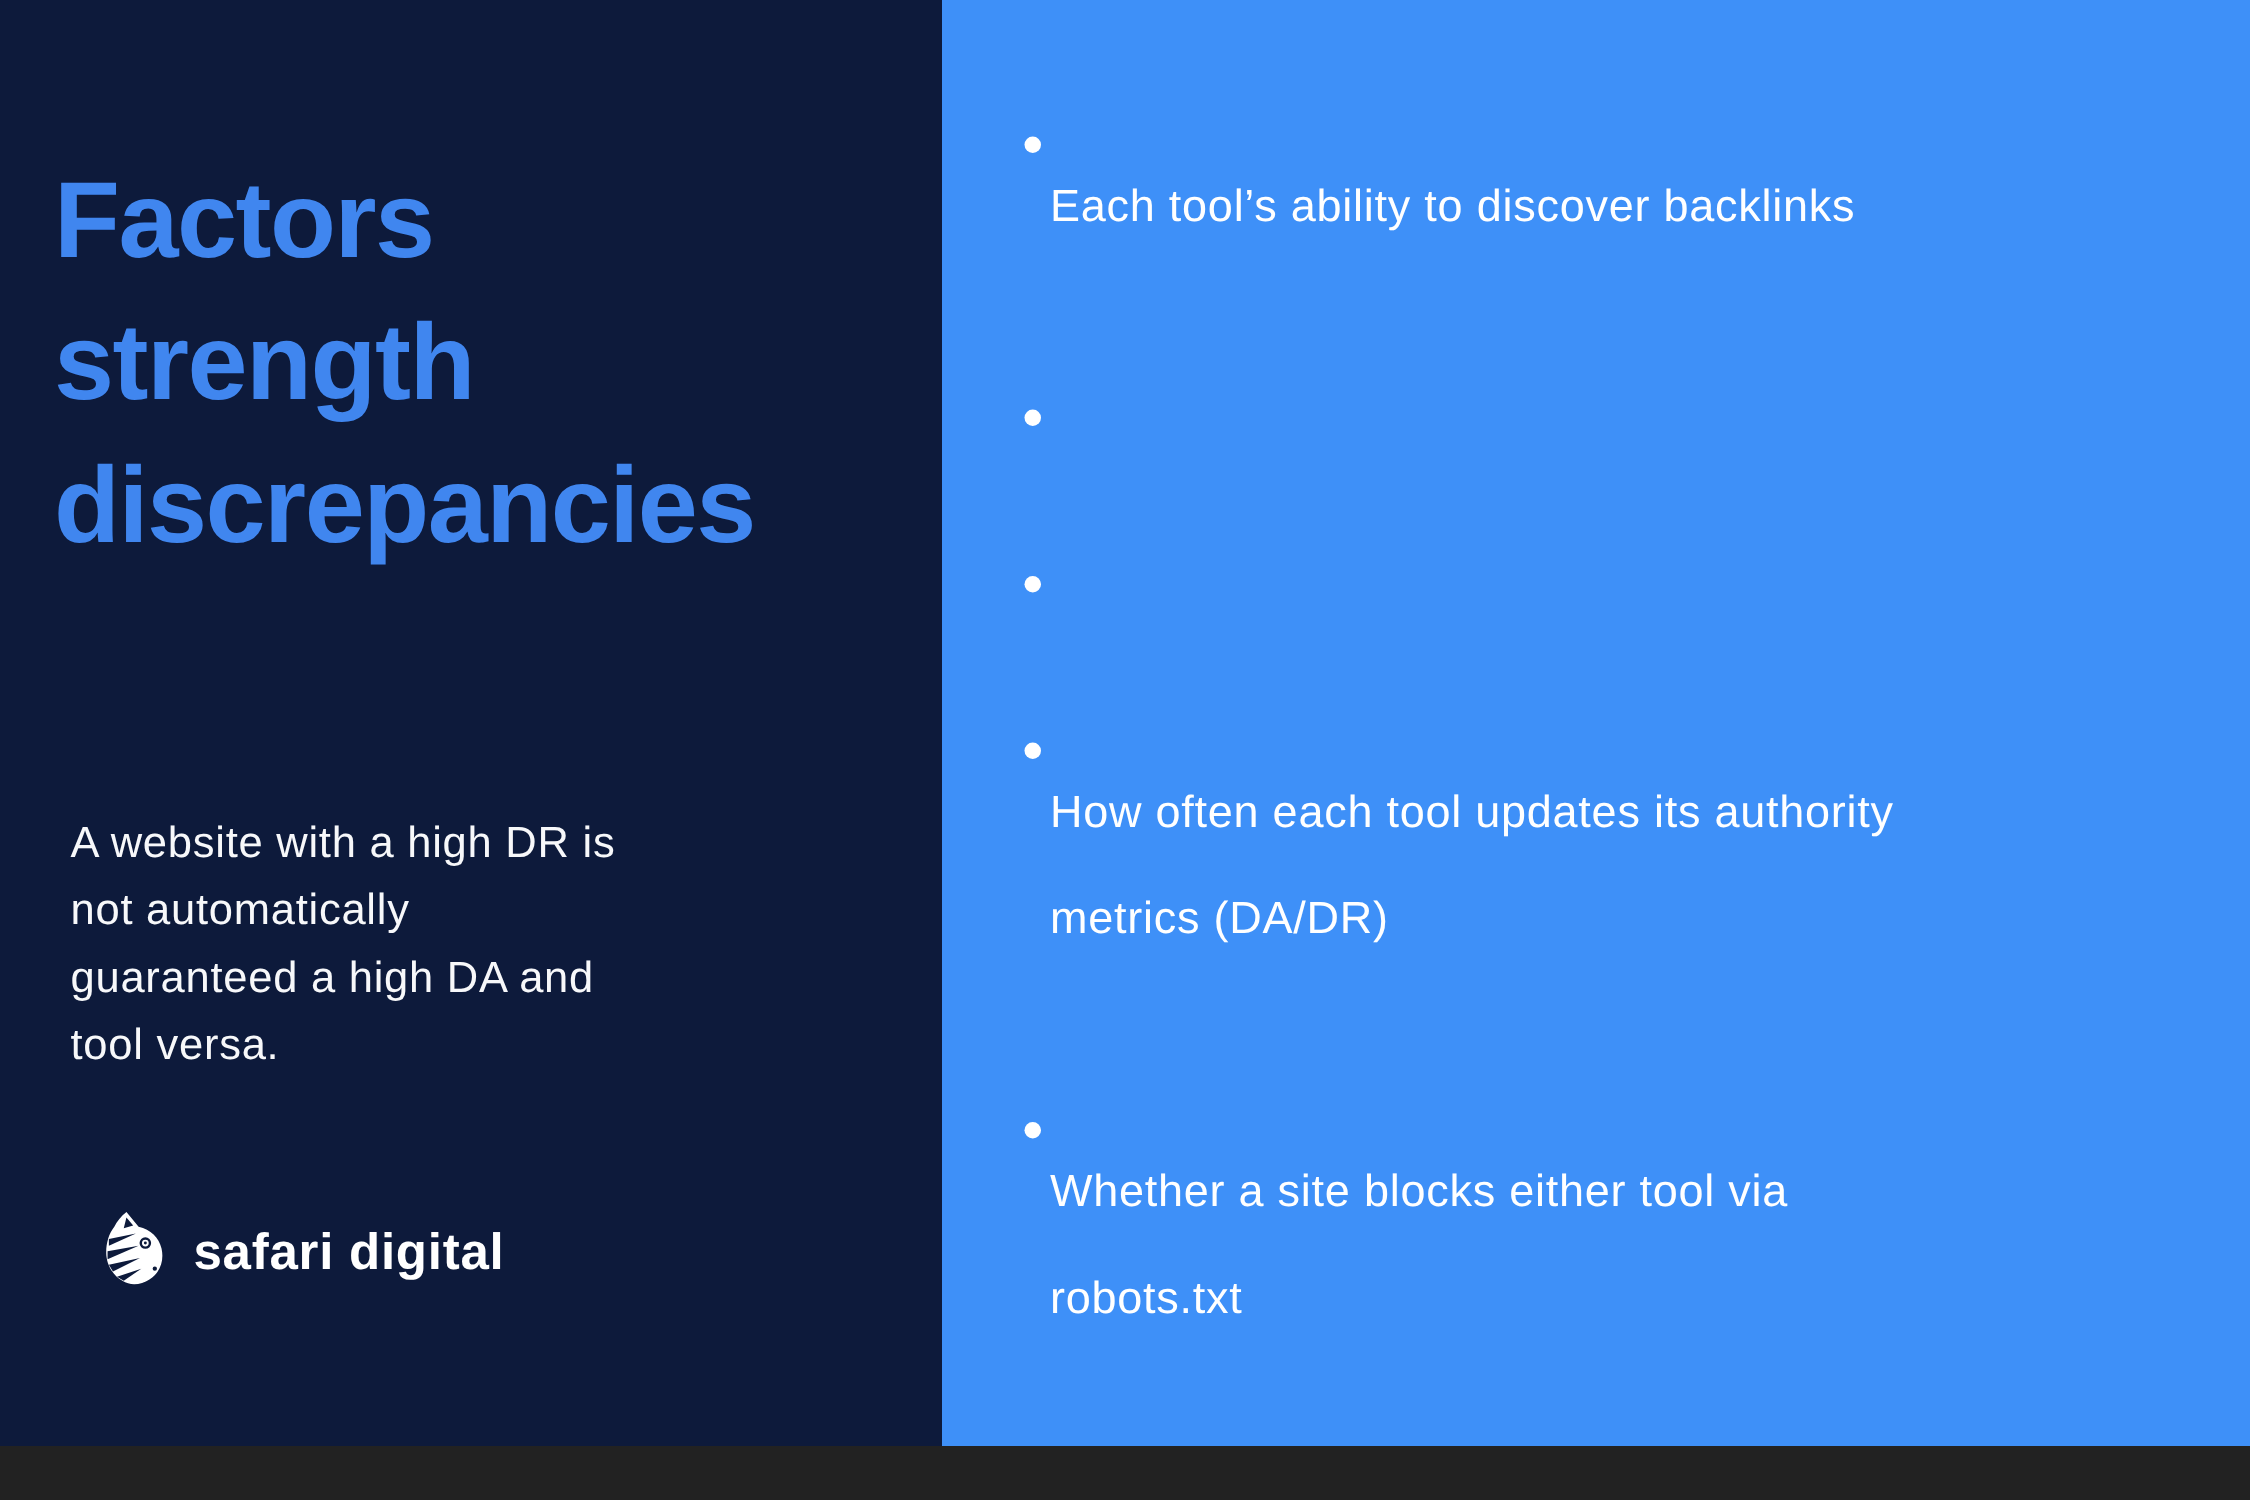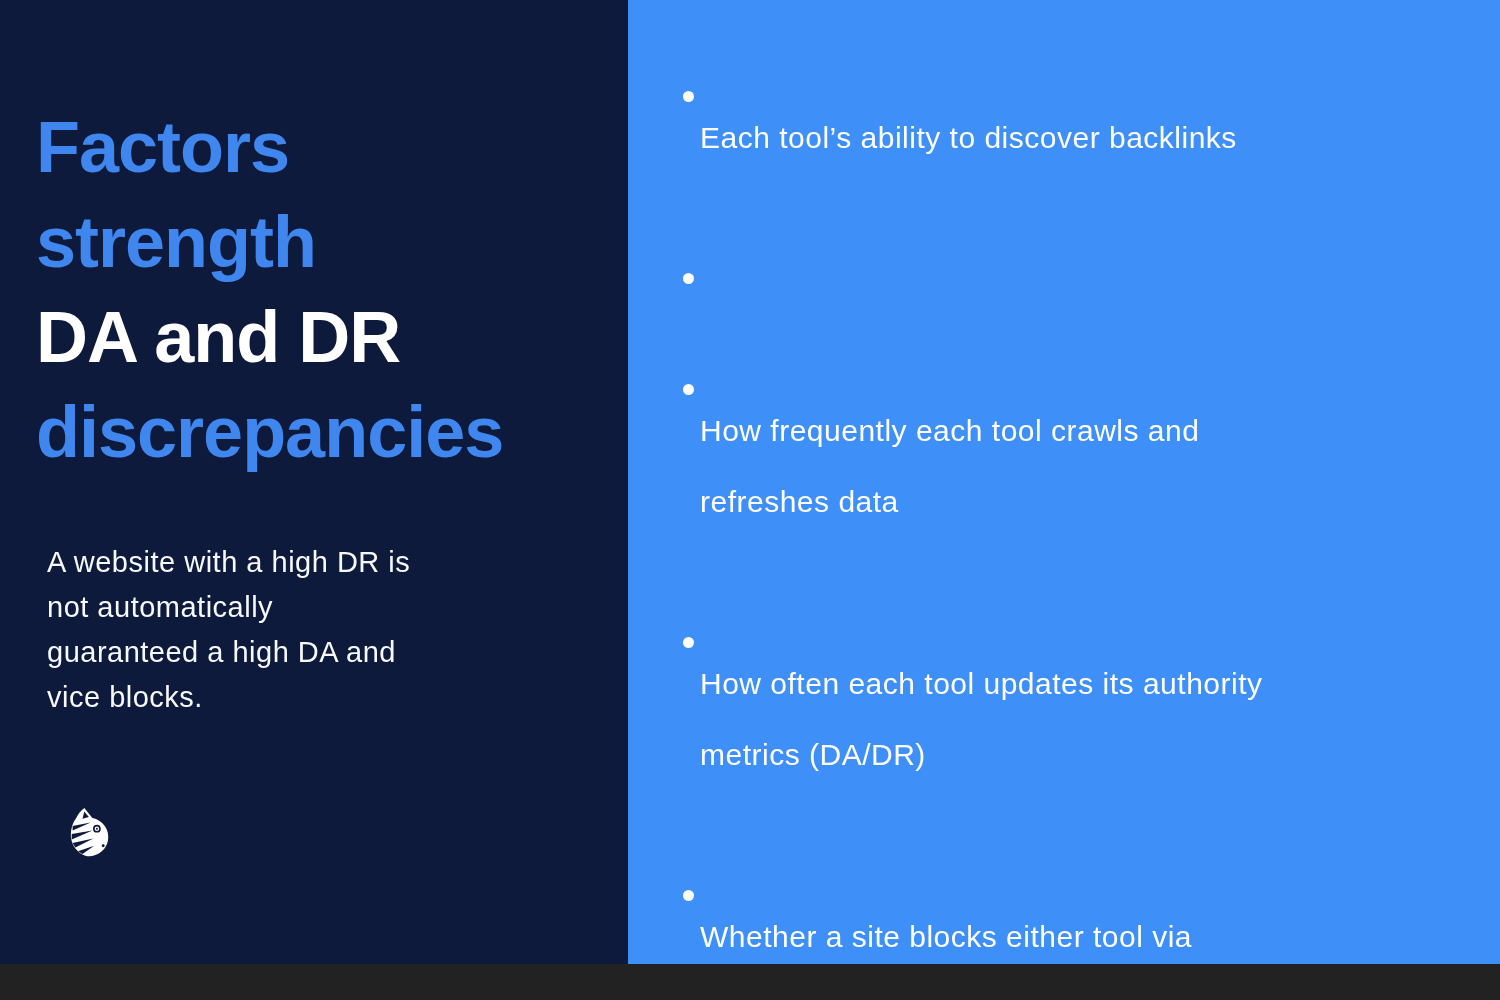--- a/index.html
+++ b/index.html
@@ -111,65 +111,63 @@
 </head>
 <body>
 
 <div class="page">
 
   <div class="left-panel">
 
     <h1 class="title" id="title">
         <span class="title-line blue">Factors</span>
         <span class="title-line blue">strength</span>
-        <span class="title-line white">DA and DR</span>
         <span class="title-line blue">discrepancies</span>
       </h1>
 
     <p class="description">A website with a high DR is
 not automatically
 guaranteed a high DA and
-vice blocks.</p>
+tool versa.</p>
 
     <div class="logo">
       <span class="logo-icon">
         <svg viewBox="0 0 60 64" xmlns="http://www.w3.org/2000/svg" aria-hidden="true">
 
           <path fill="#FFFFFF" d="M27 2 L36 13 C45 15 51 21 53 29 C55 38 52 47 44 52 C38 56 30 57 24 53 C17 49 12 41 12 32 C12 25 14 18 18 13 C20 9 23 5 27 2 Z"></path>
 
           <path fill="#0D1A3B" d="M27 6 L32 12 L25 14 Z"></path>
 
           <path fill="#0D1A3B" d="M14 22 L34 18 L14 27 Z"></path>
           <path fill="#0D1A3B" d="M13 31 L36 27 L13 37 Z"></path>
           <path fill="#0D1A3B" d="M14 41 L37 36 L17 46 Z"></path>
           <path fill="#0D1A3B" d="M20 50 L38 44 L25 53 Z"></path>
 
           <circle cx="41" cy="25" r="3.4" fill="none" stroke="#0D1A3B" stroke-width="1.8"></circle>
           <circle cx="41" cy="25" r="1.1" fill="#0D1A3B"></circle>
 
           <circle cx="48" cy="44" r="1.6" fill="#0D1A3B"></circle>
         </svg>
       </span>
+      <span class="logo-text">safari digital</span>
     </div>
 
   </div>
 
   <div class="right-panel">
     <ul class="bullet-list" id="bullets">
         <li class="bullet-item">
           <span class="bullet-dot"></span>
           <span class="bullet-text">Each tool’s ability to discover backlinks</span>
         </li>
         <li class="bullet-item">
           <span class="bullet-dot"></span>
         </li>
         <li class="bullet-item">
           <span class="bullet-dot"></span>
-          <span class="bullet-text">How frequently each tool crawls and
-refreshes data</span>
         </li>
         <li class="bullet-item">
           <span class="bullet-dot"></span>
           <span class="bullet-text">How often each tool updates its authority
 metrics (DA/DR)</span>
         </li>
         <li class="bullet-item">
           <span class="bullet-dot"></span>
           <span class="bullet-text">Whether a site blocks either tool via
 robots.txt</span>

